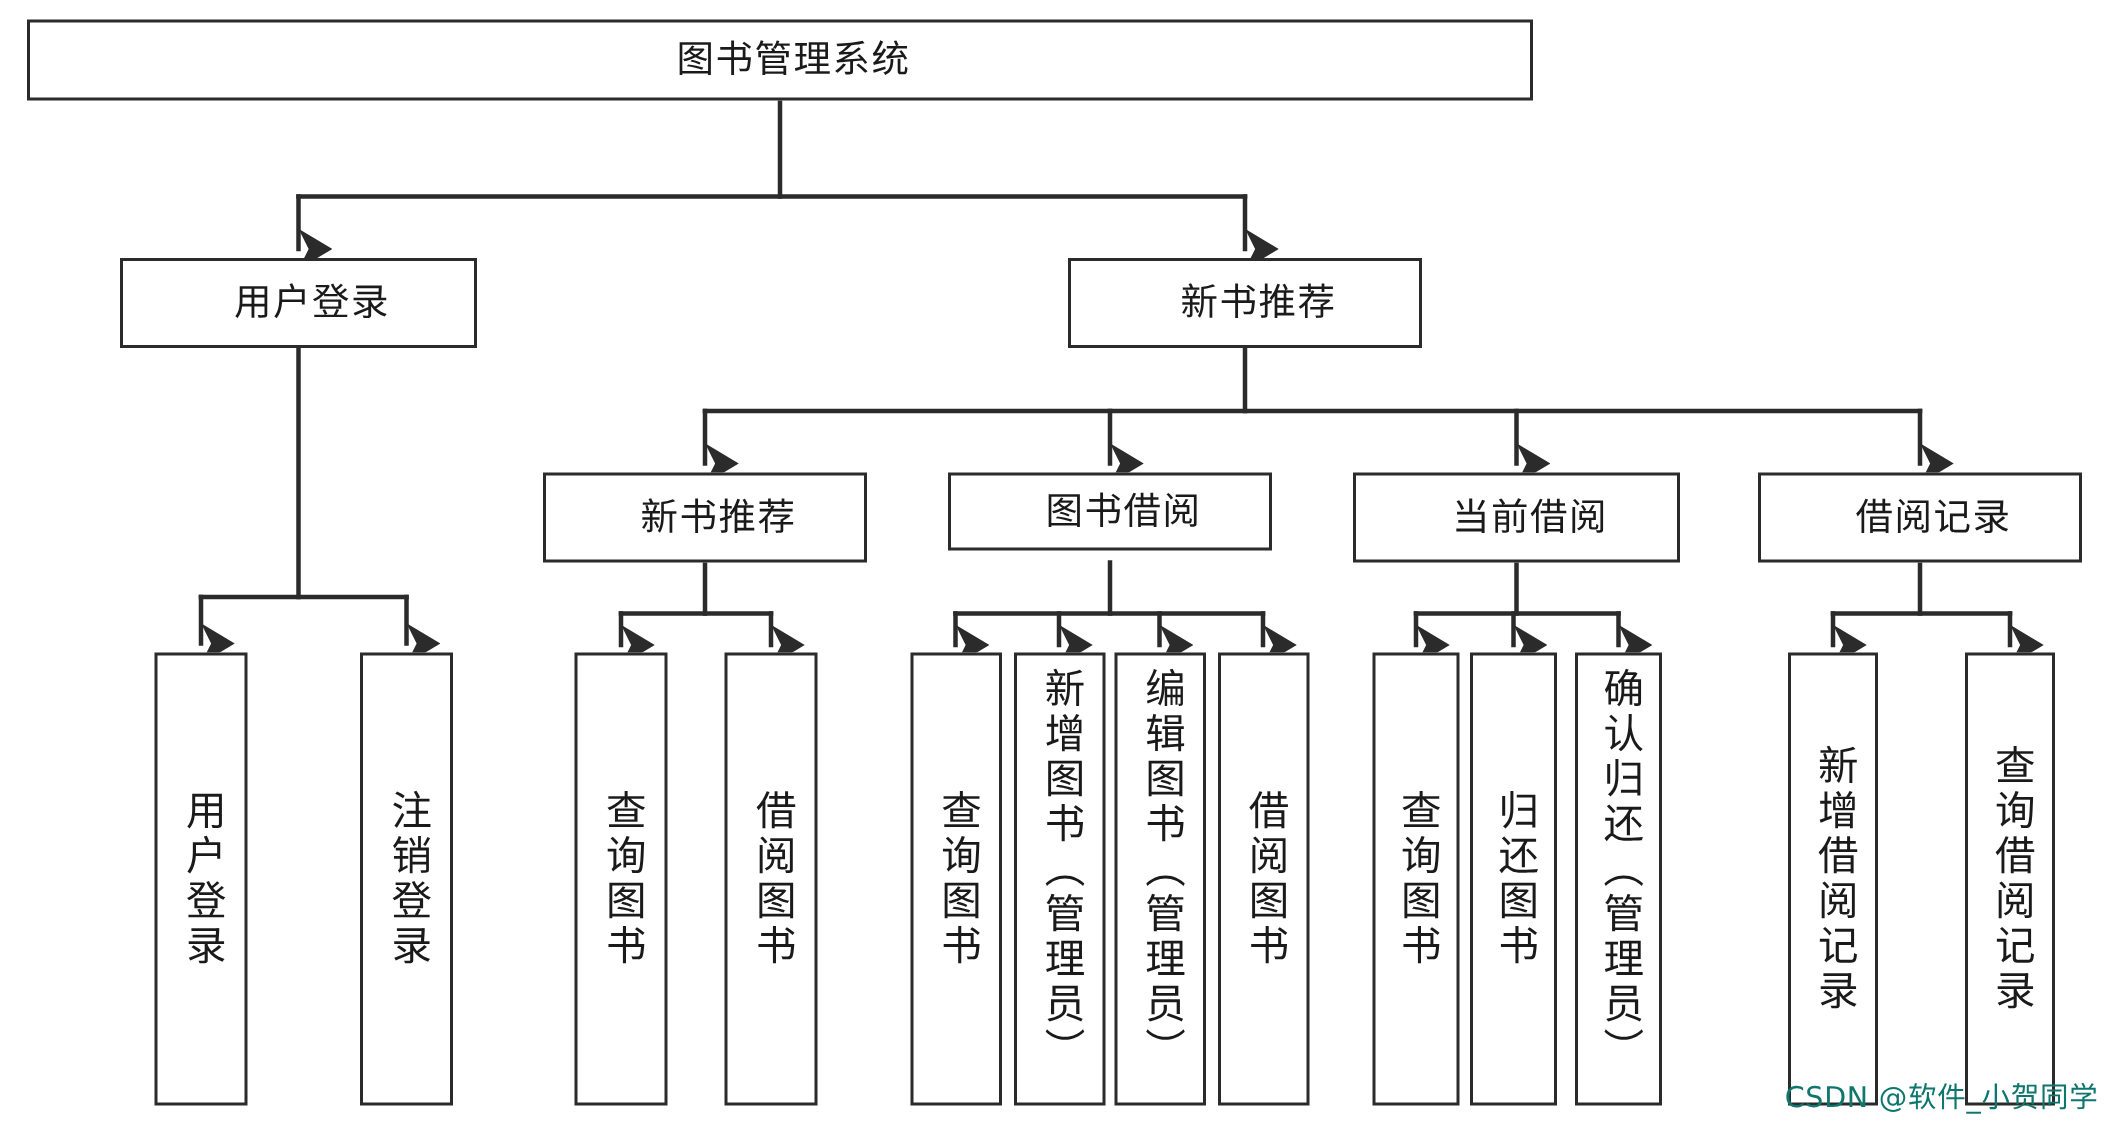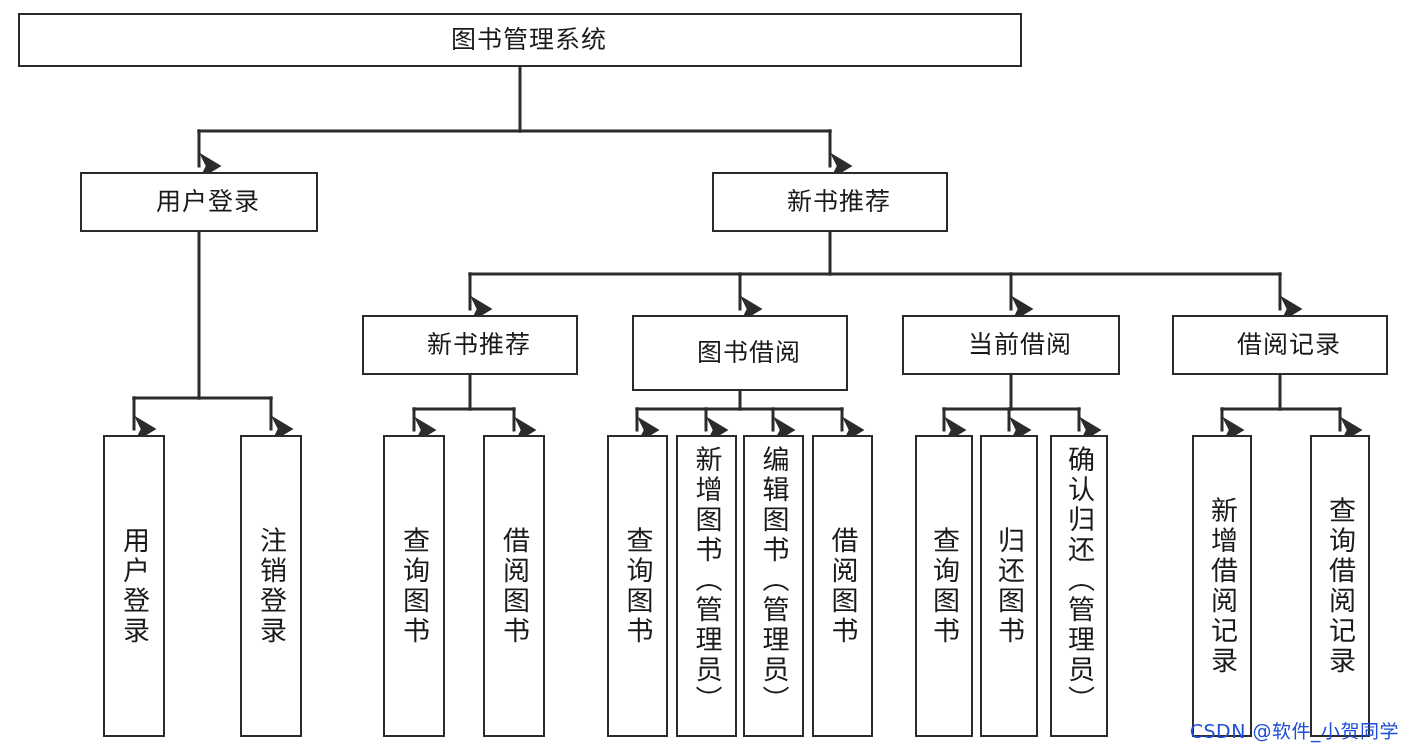--- a/index.html
+++ b/index.html
@@ -53,21 +53,21 @@
   .node.v-label.center-v .vtext{
     margin-top:auto;margin-bottom:auto;
   }
   .node.v-label.center-v{align-items:center;}
   .node.v-label.top-v{align-items:flex-start;}
   .node.v-label.top-v .vtext{margin-top:8px;}
   .watermark{
     position:absolute;
     right:6px;bottom:4px;
     font-size:19px;
-    color:#1d4ed8;
+    color:#0f766e;
     letter-spacing:0.5px;
     white-space:nowrap;
     font-family:"DejaVu Sans","Liberation Sans",sans-serif;
   }
 </style>
 </head>
 <body>
 
 <div id="diagram">
 
@@ -131,21 +131,21 @@
   <div class="node h-label" style="left:80px;top:172px;width:238px;height:60px;">
     <span>用户登录</span>
   </div>
   <div class="node h-label" style="left:712px;top:172px;width:236px;height:60px;">
     <span>新书推荐</span>
   </div>
 
   <div class="node h-label" style="left:362px;top:315px;width:216px;height:60px;align-items:center;">
     <span>新书推荐</span>
   </div>
-  <div class="node h-label" style="left:632px;top:315px;width:216px;height:76px;">
+  <div class="node h-label" style="left:632px;top:315px;width:216px;height:52px;">
     <span>图书借阅</span>
   </div>
   <div class="node h-label" style="left:902px;top:315px;width:218px;height:60px;">
     <span>当前借阅</span>
   </div>
   <div class="node h-label" style="left:1172px;top:315px;width:216px;height:60px;">
     <span>借阅记录</span>
   </div>
 
   <div class="node v-label center-v" style="left:103px;top:435px;width:62px;height:302px;">

